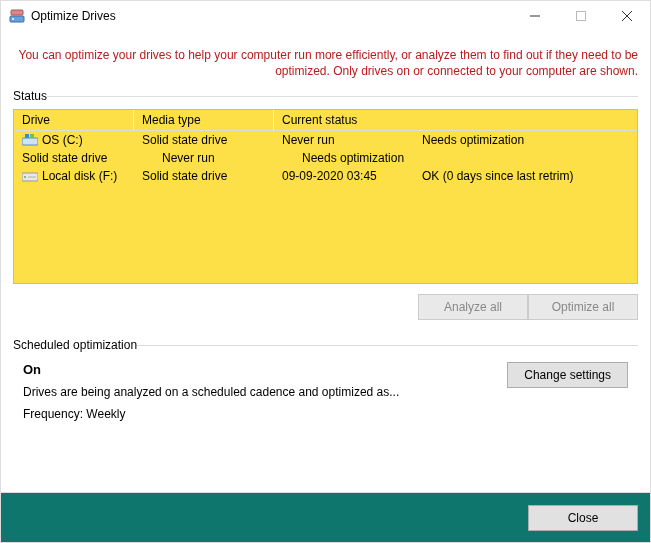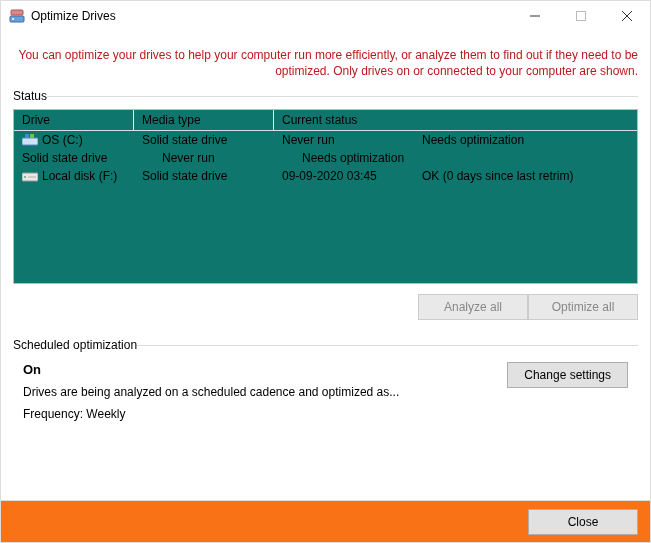--- a/index.html
+++ b/index.html
@@ -45,21 +45,21 @@
   .section-label-row {
     display: flex; align-items: center; gap: 0; margin-bottom: 6px;
   }
   .section-label-row .line {
     flex: 1; height: 1px; background: #ddd;
   }
   .grid {
     border: 1px solid #bbb;
     height: 175px;
     overflow: hidden;
-    background: #0f766e;
+    background: #fde047;
   }
   .grid-header {
     display: flex;
     border-bottom: 1px solid #ddd;
     font-weight: 400;
     color: #000;
   }
   .grid-header .col {
     padding: 3px 8px;
     border-right: 1px solid #eee;
@@ -92,23 +92,23 @@
     padding: 0 16px;
     font-family: inherit; font-size: 12px;
     color: #000;
   }
   .btn.disabled { color: #888; background: #e9e9e9; border-color: #ccc; }
   .sched-body { padding: 4px 10px 0 10px; display: flex; gap: 26px; }
   .sched-text { flex: 1; }
   .sched-text .on { font-weight: 600; margin-bottom: 8px; font-size: 13px;}
   .sched-text .line1 { margin-bottom: 8px; }
   .bottom-bar {
-    background: #f97316;
+    background: #0f766e;
     border-top: 1px solid #ddd;
-    height: 42px;
+    height: 50px;
     display: flex; align-items: center; justify-content: flex-end;
     padding: 15px 12px;
   }
 </style>
 </head>
 <body>
 
 <div class="titlebar">
   <span class="app-icon">
     <svg width="16" height="16" viewBox="0 0 16 16">

